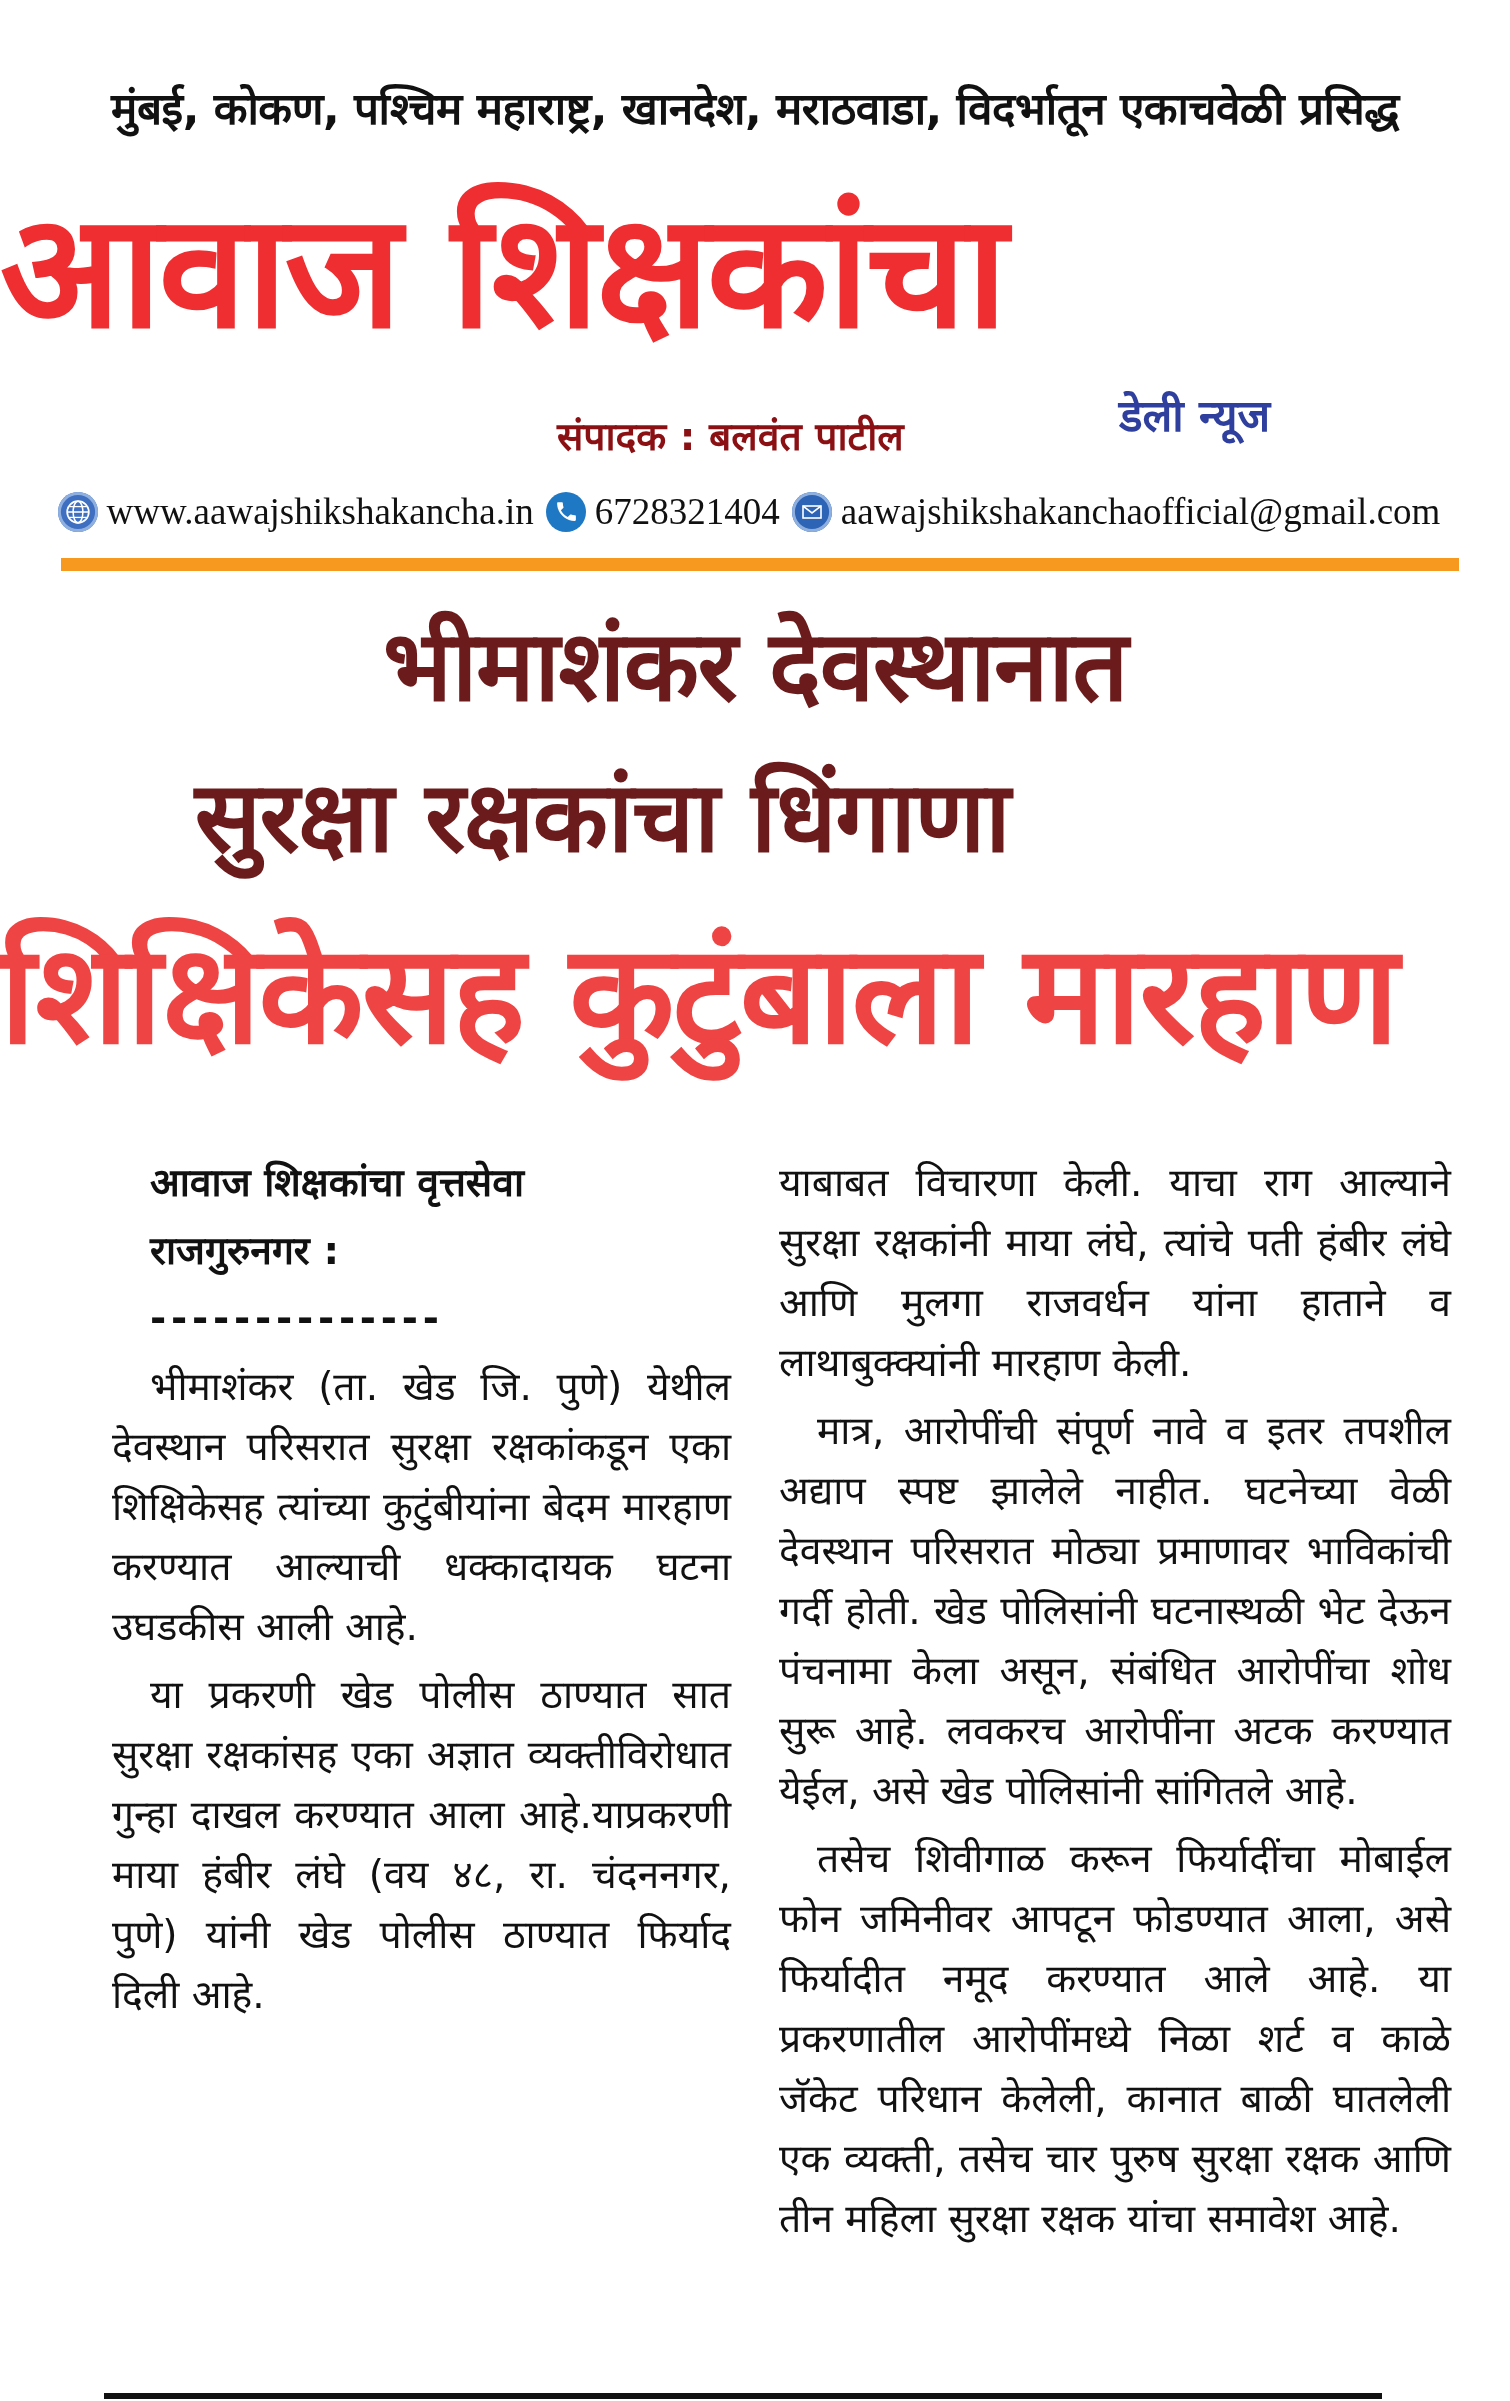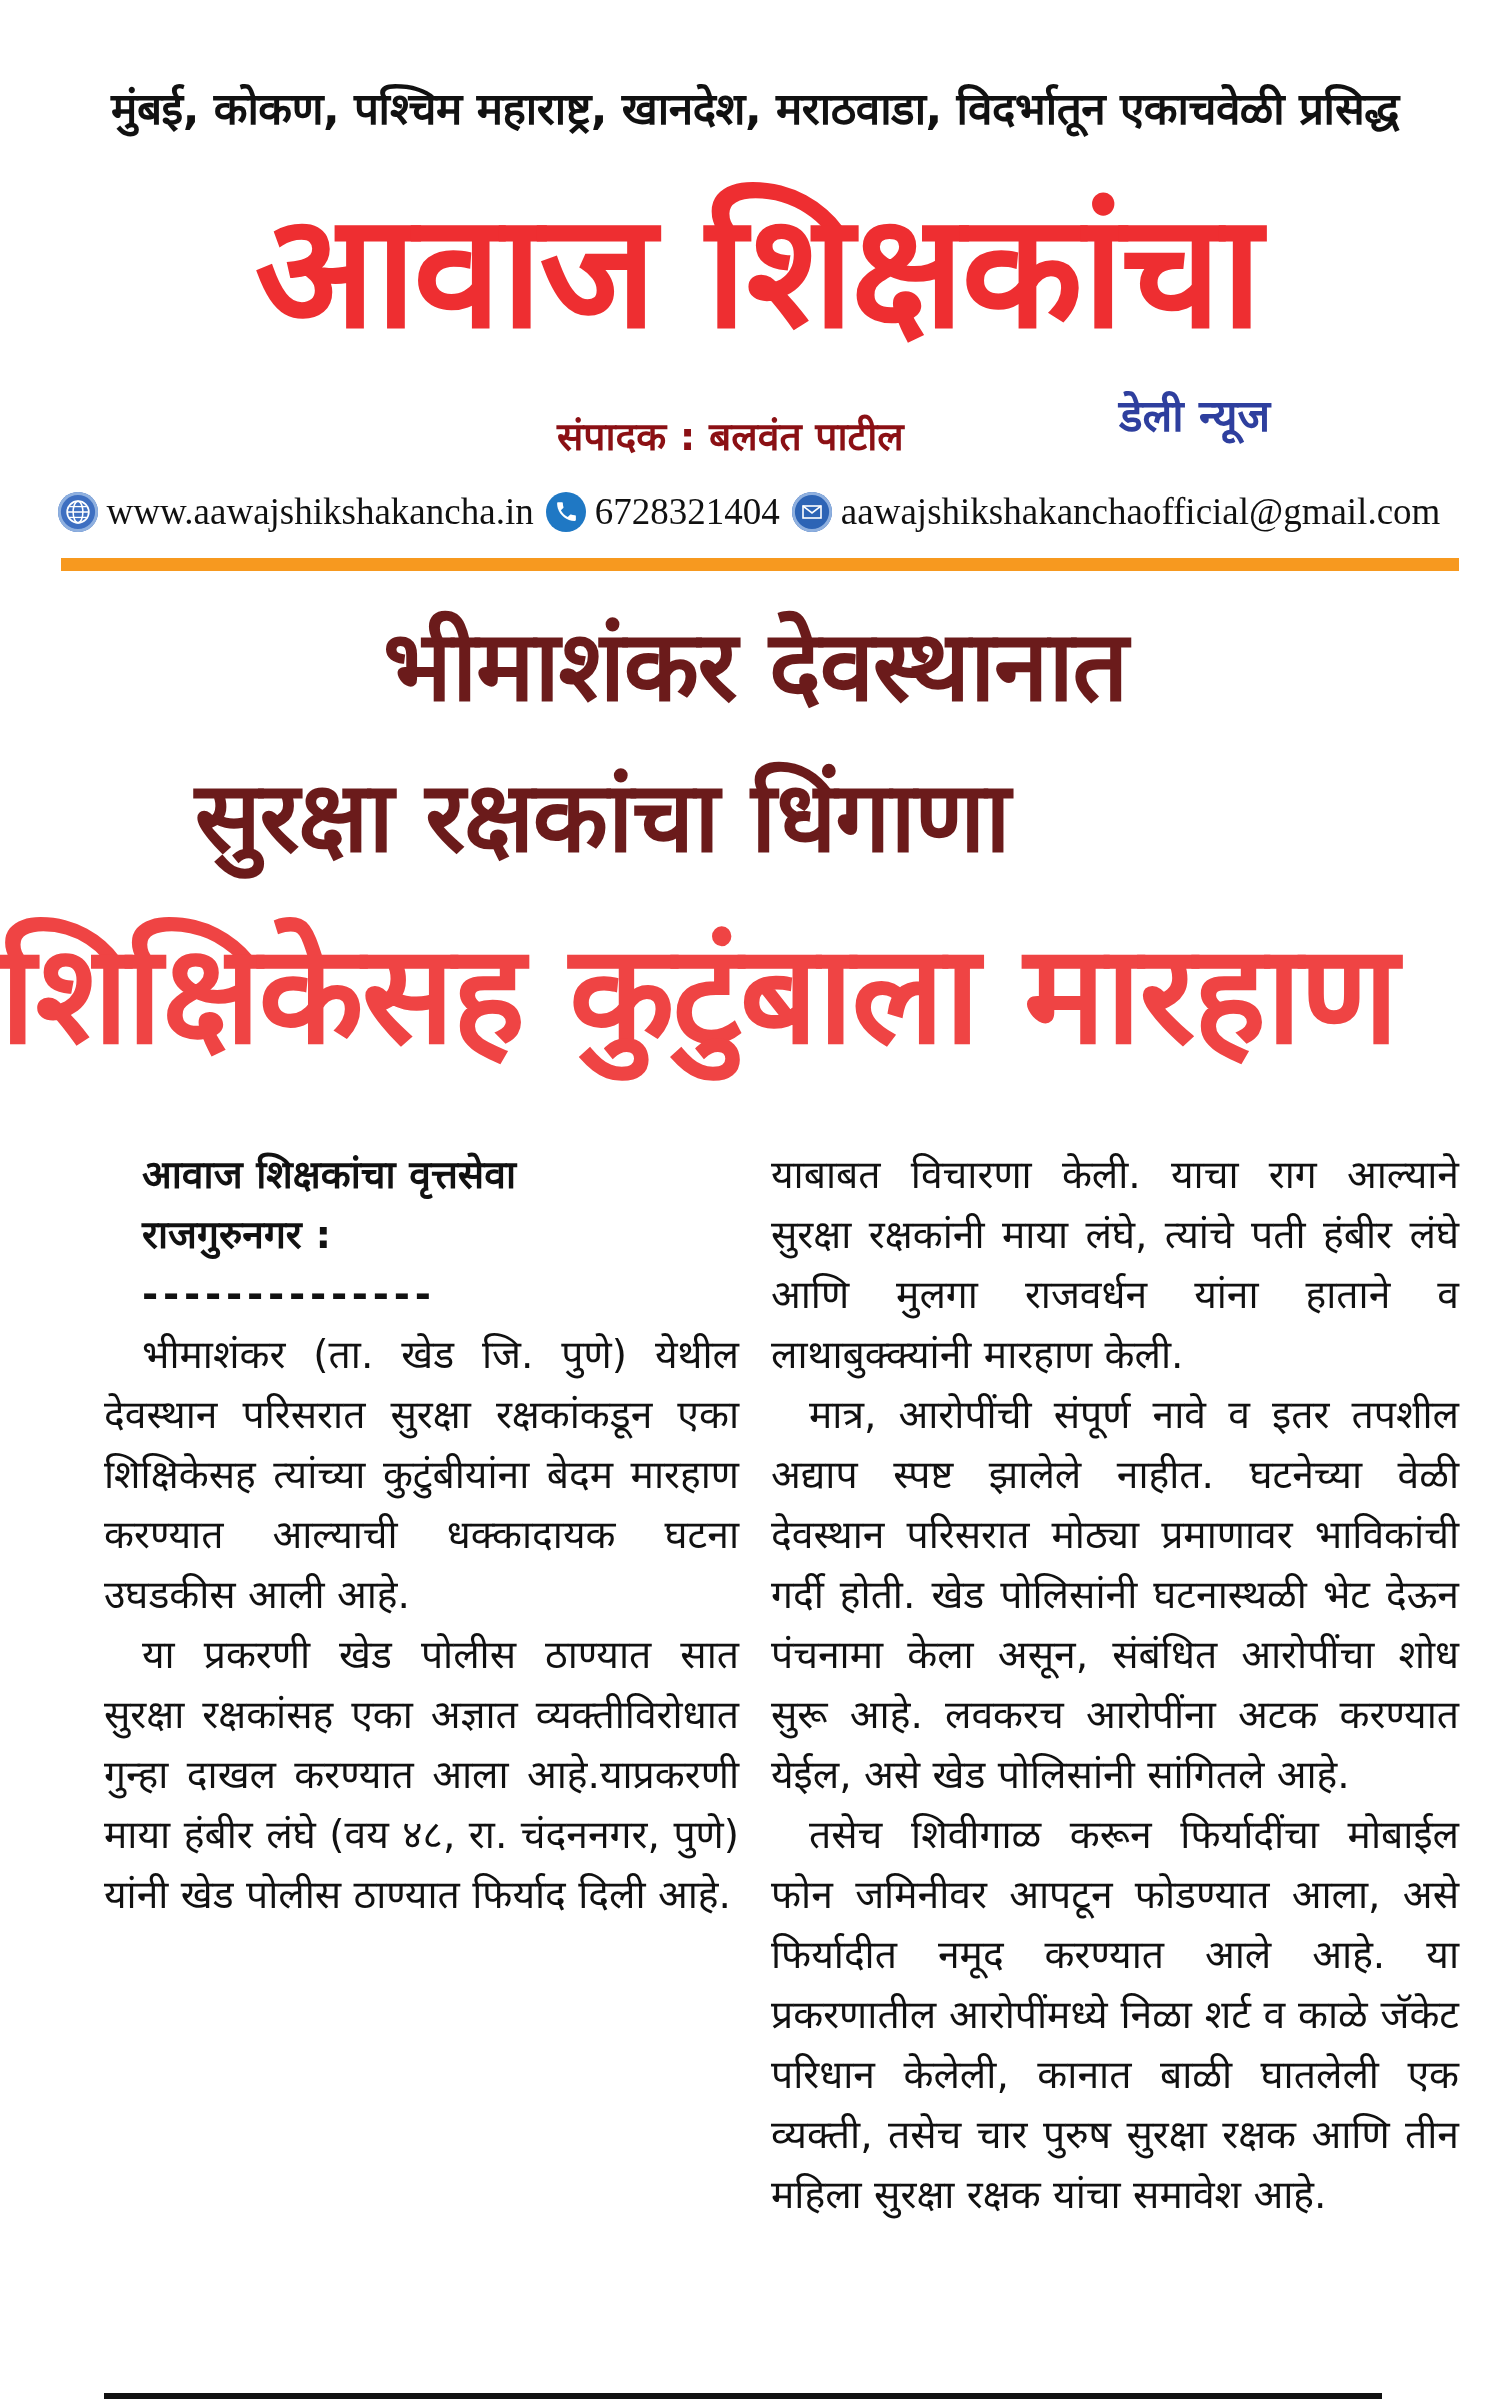--- a/index.html
+++ b/index.html
@@ -1,35 +1,35 @@
 <!DOCTYPE html>
 <html style="font-size:7.7px"><head>
 <meta charset="utf-8">
 <style>
   html, body { margin:0; padding:0; background:#ffffff; }
   body { width:1510px; height:2501px; position:relative; overflow:hidden; font-family:"DejaVu Sans", sans-serif; color:#111; }
   .abs { position:absolute; }
   .tagline { left:0; width:1510px; top:77px; text-align:center; font-size:44px; font-weight:bold; color:#111; letter-spacing:-0.5px; }
-  .masthead { left:0; width:1474px; top:192px; text-align:center; font-size:158px; font-weight:bold; color:#EE2E31; line-height:1; letter-spacing:-2.9px;padding-left:20px; }
+  .masthead { left:0; width:1474px; top:192px; font-size:158px; font-weight:bold; color:#EE2E31; line-height:1; letter-spacing:-2.9px; }
   .editor { left:557px; top:408px; font-size:39px; font-weight:bold; color:#8B1014; }
   .daily { left:1119px; top:384px; font-size:44px; font-weight:bold; color:#2E3F9E; }
   .contact-row { left:58px; top:485px; height:53px; display:flex; align-items:center; font-family:"Liberation Serif", serif; font-size:37px; color:#111; }
   .cicon { width:40px; height:40px; border-radius:50%; display:inline-flex; align-items:center; justify-content:center; margin-right:8.6px; box-shadow: inset 0 0 0 2.9px #8fb0df; }
   .cicon.web { background:#3e6fc1; }
   .cicon.phone { background:#1f78c4; box-shadow:none; }
   .cicon.mail { background:#2d64b5; }
   .citem { display:flex; align-items:center; margin-right:12.5px; }
   .orange-bar { left:61px; top:558px; width:1398px; height:13.4px; background:#F7991F; }
   .head1 { left:0; width:1510px; top:608px; text-align:center; font-size:98px; font-weight:bold; color:#6B1B1B; line-height:1.2; letter-spacing:-1.4px; }
   .head2 { left:0; width:1204px; top:759px; text-align:center; font-size:98px; font-weight:bold; color:#6B1B1B; line-height:1.2; letter-spacing:-1.4px; }
   .head3 { left:0; width:1510px; top:913px; text-align:left; font-size:137px; font-weight:bold; color:#ef4444; line-height:1.2; letter-spacing:-1.9px; }
   .col { top:1145px; font-size:39px; line-height:60px; color:#111; }
   .col.left { left:104px; width:635px; }
   .col.right { left:771px; width:688px; }
-  .col p { margin:0; text-align:justify; text-align-last:left; text-indent:38px; }
+  .col p { margin:8px; text-align:justify; text-align-last:left; text-indent:38px; }
   .col p.noindent { text-indent:0; }
   .byline { font-weight:bold; text-indent:0; }
   .dashes { font-weight:bold; letter-spacing:4.8px; text-indent:0; }
   .rule { left:104px; width:1278px; height:5.8px; background:#111; }
   .rule.top { top:2393px; }
 </style>
 </head>
 <body>
 
 <div class="abs tagline">मुंबई, कोकण, पश्चिम महाराष्ट्र, खानदेश, मराठवाडा, विदर्भातून एकाचवेळी प्रसिद्ध</div>

